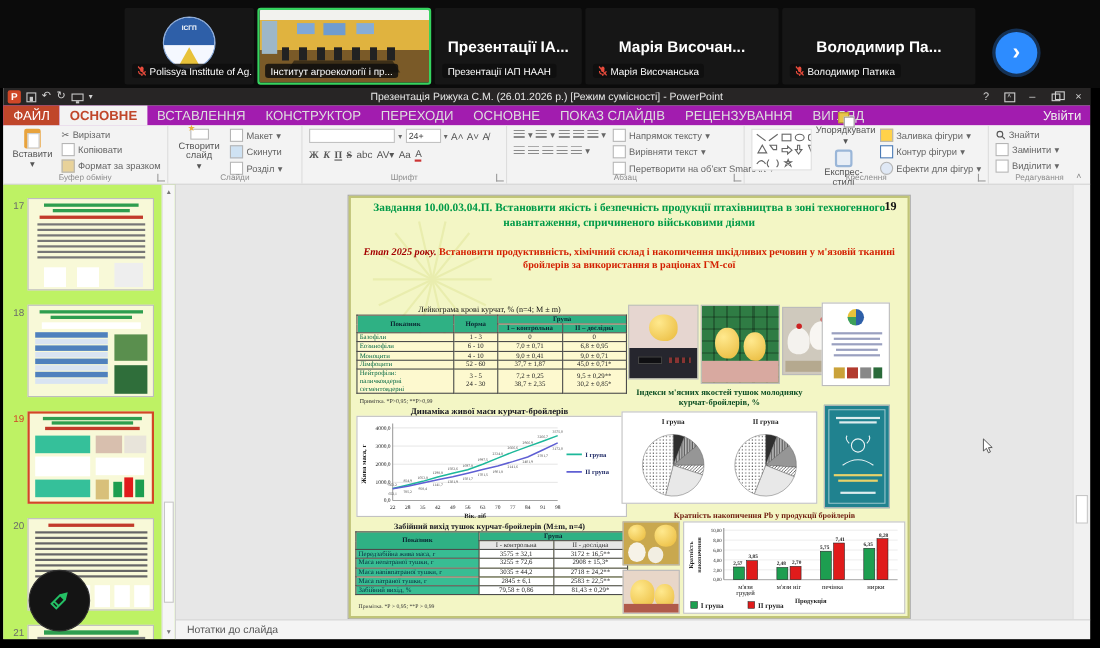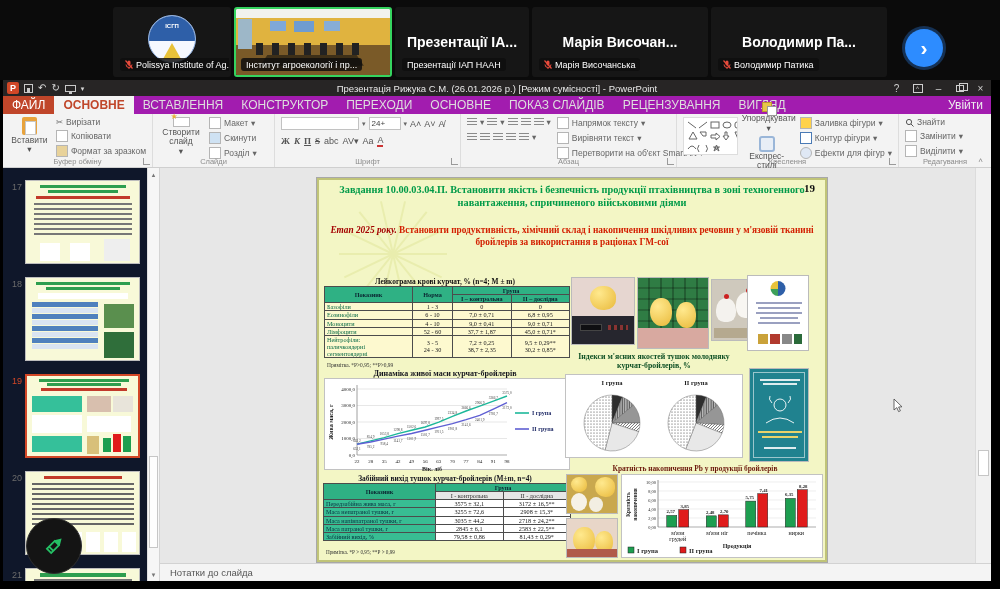--- a/index.html
+++ b/index.html
@@ -88,21 +88,21 @@
   .fontbox{width:72px;height:11px;border:1px solid #c2c2c2;background:#fff;font-size:8px;color:#444;
            display:flex;align-items:center;padding:0 2px}
   .sizebox{width:26px;height:11px;border:1px solid #c2c2c2;background:#fff;font-size:8px;color:#444;
            display:flex;align-items:center;padding:0 2px}
   .fmt{font-size:9px;color:#555;display:flex;gap:4px;align-items:center}
   .fmt b{font-family:"Liberation Serif",serif}
   .ured{border-bottom:2px solid #c33}
   .bars{width:10px;height:8px;background:repeating-linear-gradient(#8a8a8a 0 1px,transparent 1px 3px)}
   .collapse{position:absolute;right:8px;bottom:2px;font-size:8px;color:#8a8a8a}
   
-  .tpanel{position:absolute;left:0;top:88px;width:157px;height:413px;background:#0f172a;border-right:1px solid #d4d4d4;box-sizing:border-box;overflow:hidden}
+  .tpanel{position:absolute;left:0;top:88px;width:157px;height:413px;background:#bef264;border-right:1px solid #d4d4d4;box-sizing:border-box;overflow:hidden}
   .thumb-row{position:absolute;left:0;width:100%}
   .tnum{position:absolute;left:2px;top:2px;width:17px;text-align:right;font-size:9px;color:#6b6b6b}
   .tbox{position:absolute;left:22px;top:0;width:115px;height:84px;background:#f8f9d8;border:1px solid #bdbdbd;overflow:hidden;box-sizing:border-box;cursor:pointer}
   .thumb-row.selected .tbox{border:2px solid #d24726}
   .thumb-row.selected .tnum{color:#d24726}
   .tscroll{position:absolute;right:0;top:0;bottom:0;width:11px;background:#f6f6f6;border-left:1px solid #e0e0e0}
   .tarrow{position:absolute;right:0;width:11px;height:13px;font-size:6px;color:#777;display:flex;align-items:center;justify-content:center}
   .tsthumb{position:absolute;left:1px;right:1px;top:288px;height:90px;background:#fdfdfd;border:1px solid #c6c6c6}
   
   .editarea{position:absolute;left:157px;top:88px;right:0;height:395px;background:#e7e7e7;overflow:hidden}
@@ -115,21 +115,21 @@
          border:2px solid #c0c478;box-sizing:border-box;font-family:"Liberation Serif",serif;
          box-shadow:0 0 0 1px #a8a8a8}
   .slide *{box-sizing:border-box}
   .sb{position:absolute}
   .pg19{right:10px;top:2px;font-weight:bold;font-size:11px;color:#111}
   .stitle{left:14px;right:14px;top:3px;text-align:center;color:#009a48;font-weight:bold;font-size:10.3px;line-height:1.28}
   .sstage{left:4px;right:4px;top:45px;text-align:center;font-size:9.3px;line-height:1.25}
   .sstage .lbl{color:#a40000;font-style:italic;font-weight:bold}
   .sstage .txt{color:#d31f00;font-weight:bold}
   .sfund{left:4px;right:4px;top:72px;text-align:center;font-size:7.4px;color:#101010}
-  .lt-title{left:0;top:97px;width:252px;text-align:center;font-weight:bold;font-size:7.4px;color:#111}
+  .lt-title{left:0;top:97px;width:252px;text-align:center;font-weight:normal;font-size:7.4px;color:#111}
   table.stbl{border-collapse:collapse;table-layout:fixed}
   .stbl th,.stbl td{border:1px solid #4c4c4c;font-size:6.2px;line-height:1.15;padding:0 2px;text-align:center;overflow:hidden}
   .stbl th{background:#2fb184;font-weight:bold;color:#0a2430}
   .t1 td{background:#fdf9cf;color:#222}
   .t1 td.c1{color:#0a6b46;text-align:left}
   .t2 th.sub{background:#e6e6e6;color:#333;font-weight:normal}
   .t2 td.c1{background:#38bd93;color:#07303f;text-align:left}
   .t2 td{background:#fff;color:#222}
   .pre{white-space:pre-line}
   .note{font-size:5.4px;color:#333}

